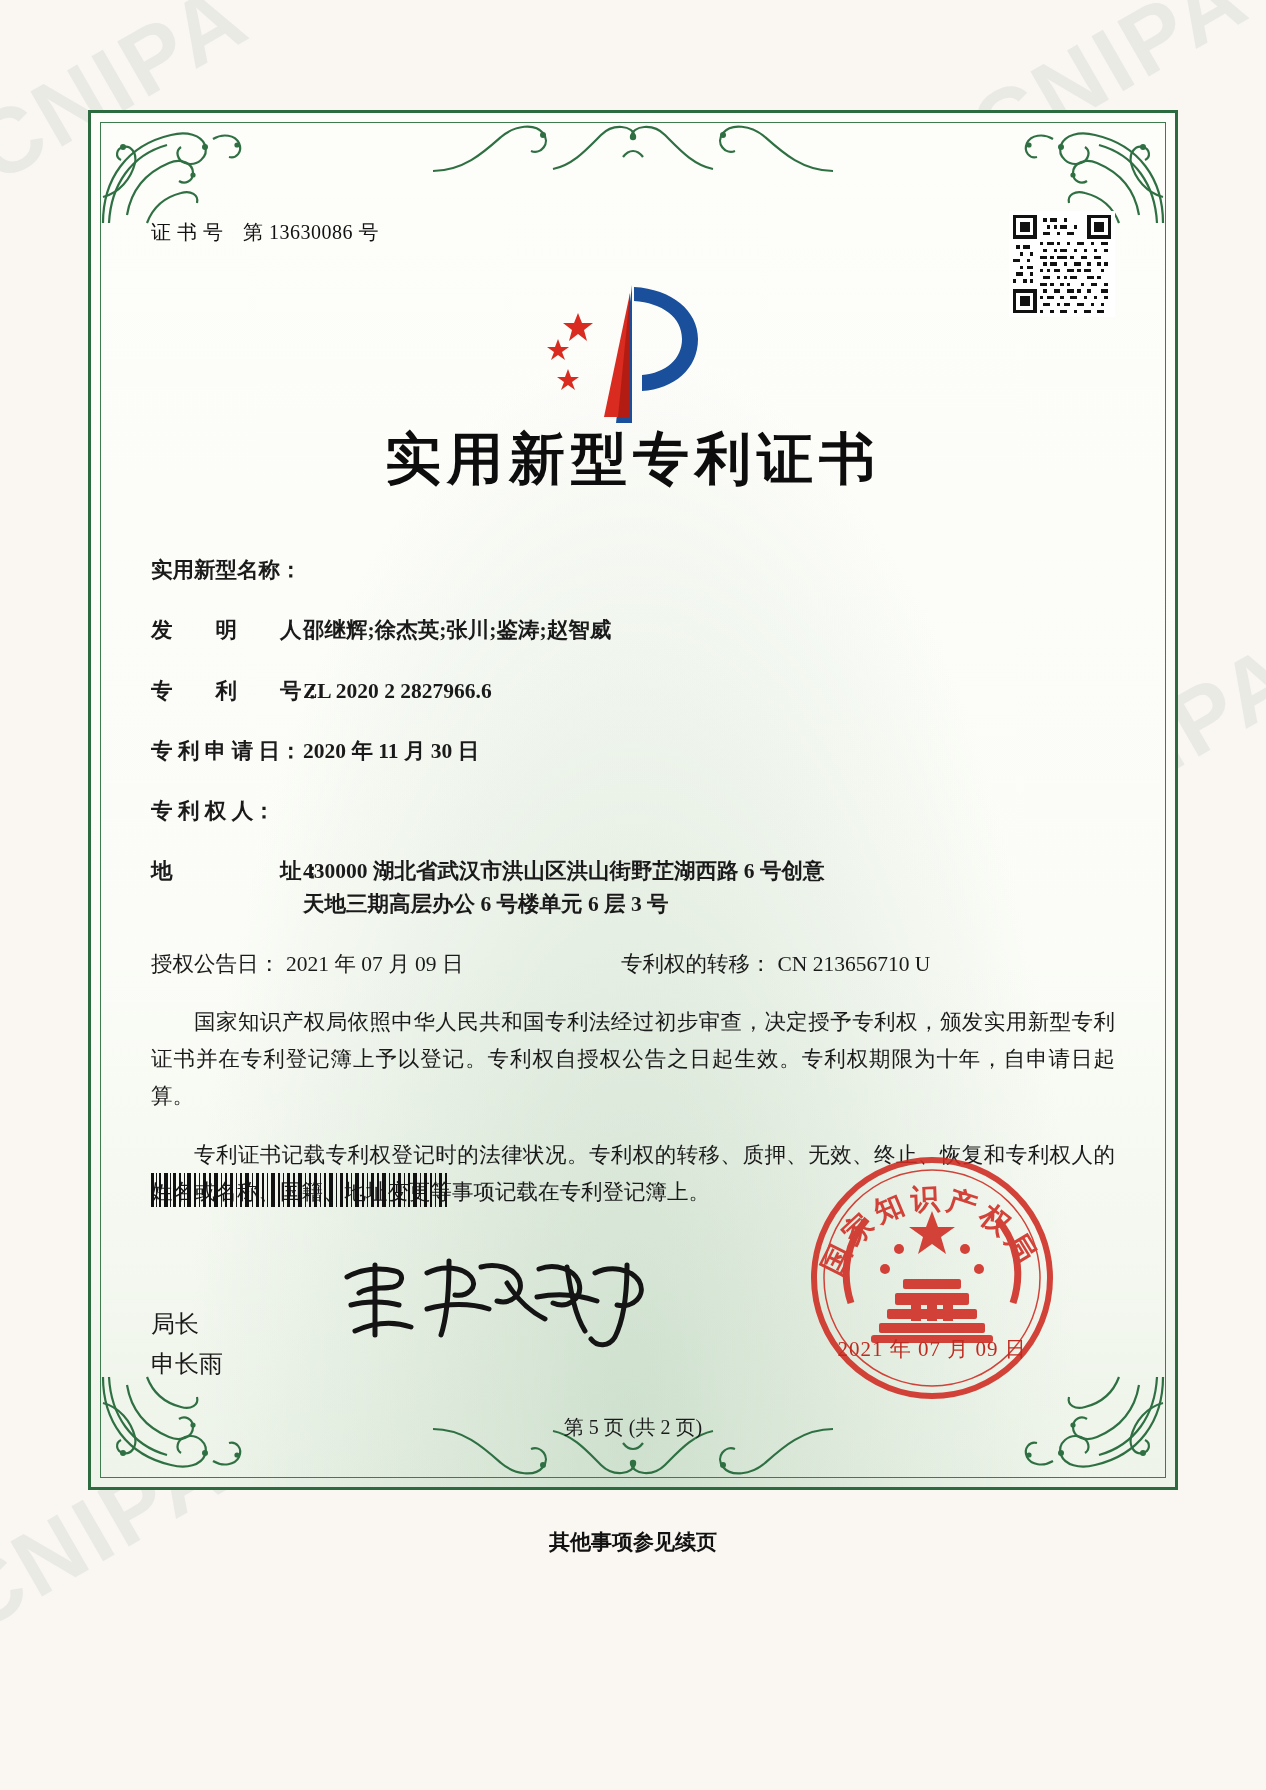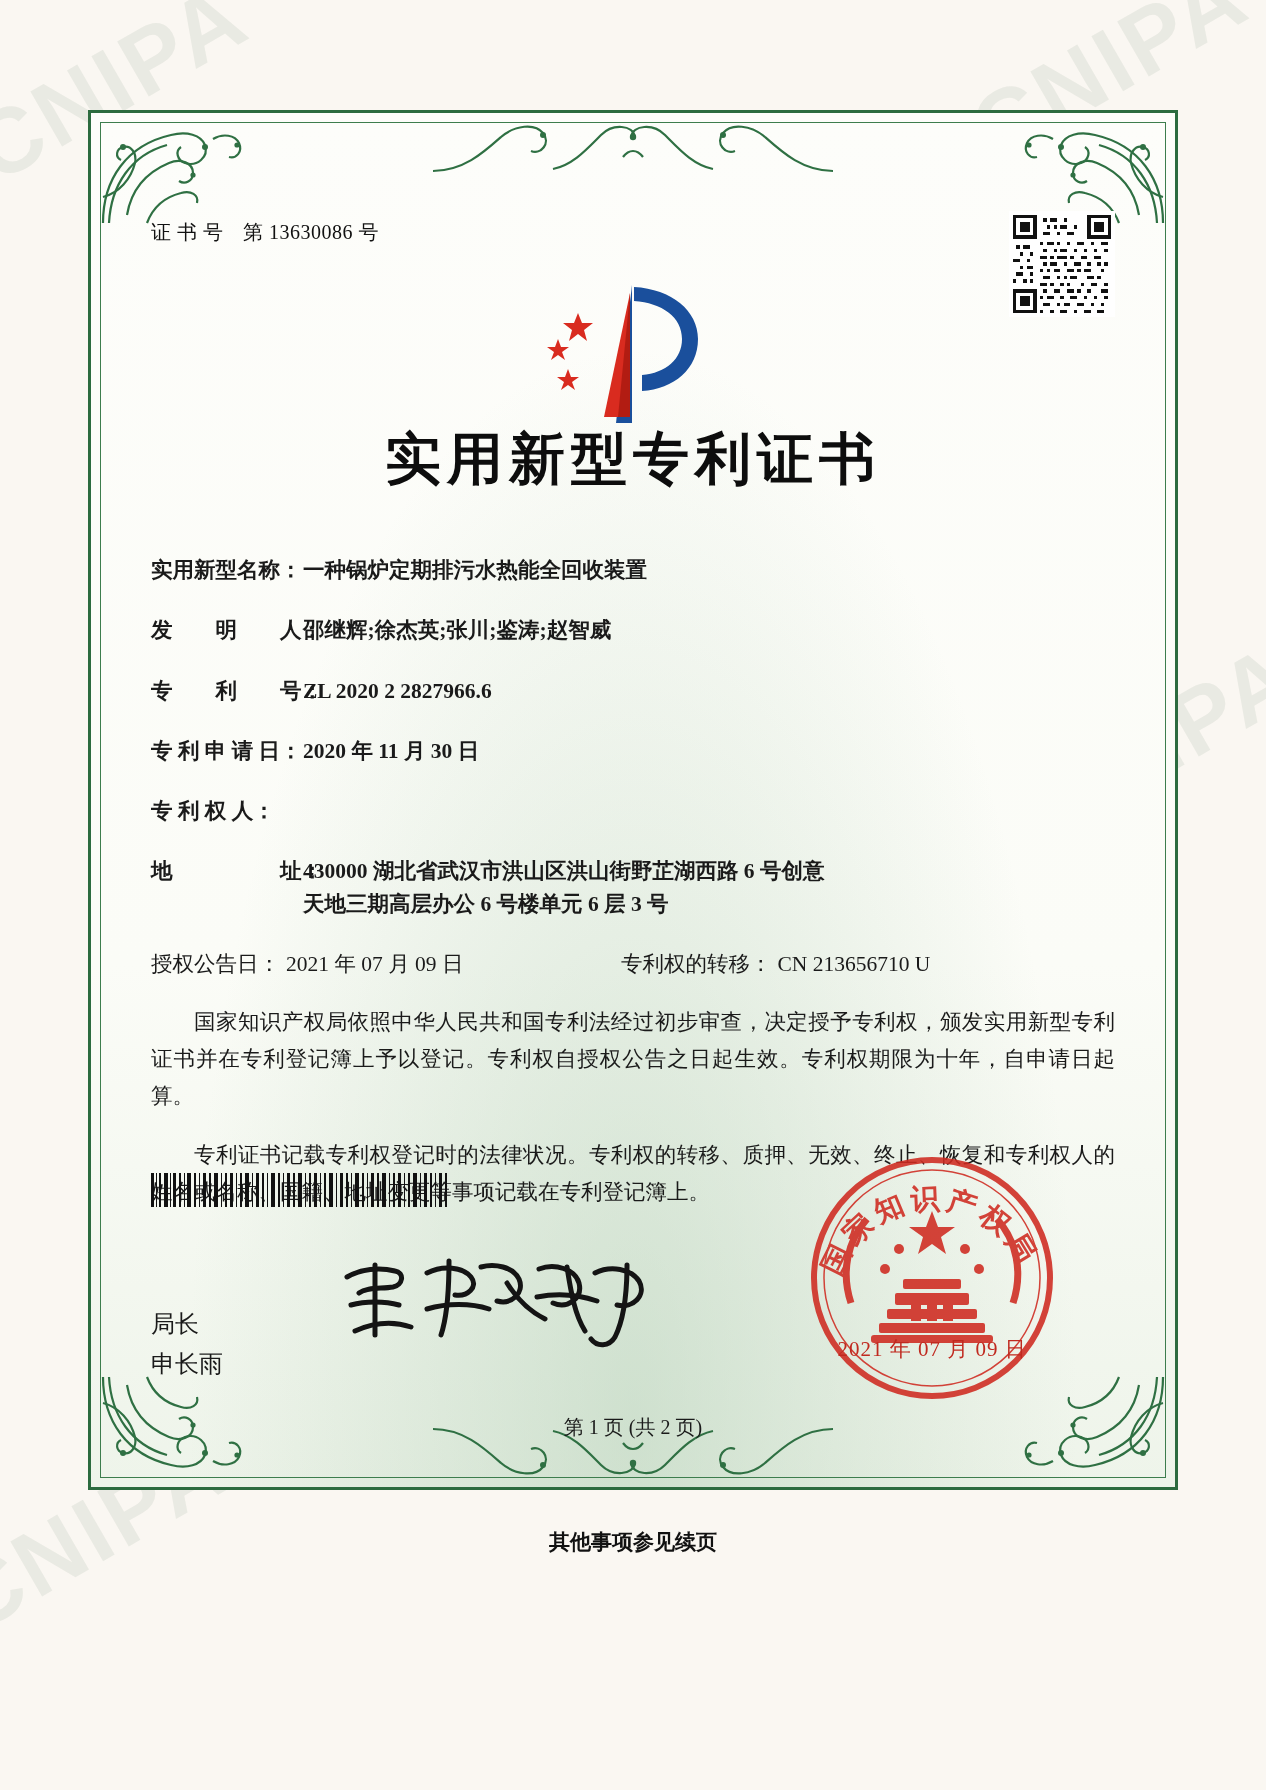--- a/index.html
+++ b/index.html
@@ -507,21 +507,20 @@
         </g>
       </svg>
     </div>
 
     <div class="main-title">实用新型专利证书</div>
 
     <div class="fields">
 
       <div class="field-row">
         <div class="f-label">实用新型名称：</div>
-        <div class="f-value">一种锅炉定期排污水热能全回收装置</div>
       </div>
 
       <div class="field-row">
         <div class="f-label">发　　明　　人：</div>
         <div class="f-value">邵继辉;徐杰英;张川;鉴涛;赵智威</div>
       </div>
 
       <div class="field-row">
         <div class="f-label">专　　利　　号：</div>
         <div class="f-value">ZL 2020 2 2827966.6</div>
@@ -678,16 +677,16 @@
 
         <path id="sealArc" d="M 30 138 A 96 96 0 0 1 220 138" fill="none"></path>
         <text font-family="'DejaVu Serif','Liberation Serif',serif" font-size="29" font-weight="700" fill="#cf2a20" letter-spacing="5">
           <textPath href="#sealArc" startOffset="5%">国家知识产权局</textPath>
         </text>
       </g>
     </svg>
   </div>
   <div class="seal-date">2021 年 07 月 09 日</div>
 
-  <div class="page-no">第 1 页 (共 2 页)</div>
+  <div class="page-no">第 5 页 (共 2 页)</div>
 </div>
 
 <div class="footer-note">其他事项参见续页</div>
 
 </body></html>

